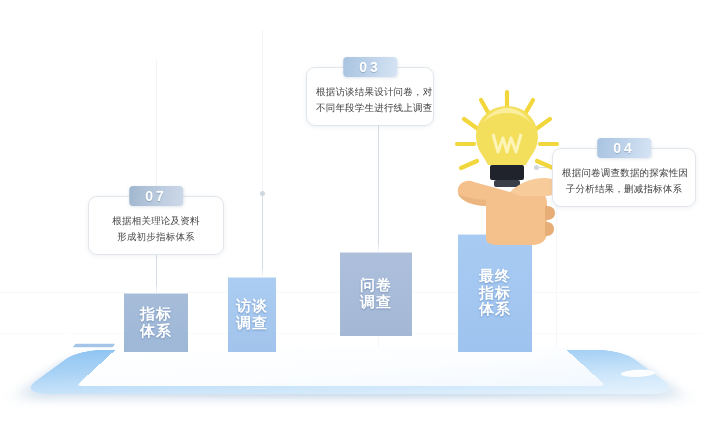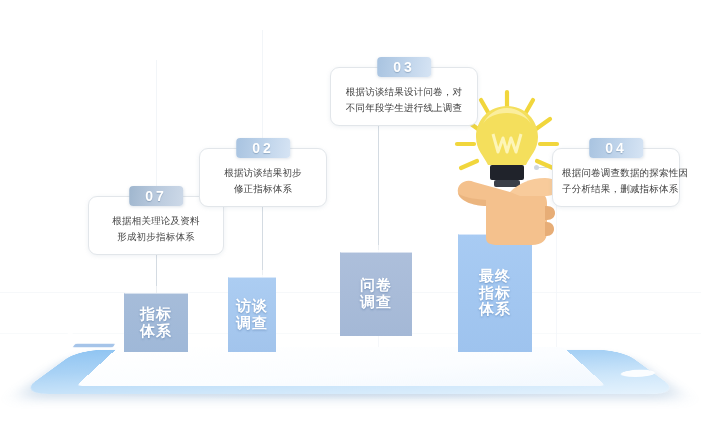--- a/index.html
+++ b/index.html
@@ -217,31 +217,26 @@
       <path d="M10 107 C12 116 28 120 38 120 L38 114 C26 113 14 111 10 107 Z" fill="#e4ab74" opacity=".55"></path>
     </svg>
   </div>
 
   <div class="card" style="left:88px;top:196px;width:136px;">
     <div class="badge">07</div>
     <div class="card-text">根据相关理论及资料</div>
     <div class="card-text">形成初步指标体系</div>
   </div>
 
-  <div class="card" style="left:199px;top:148px;width:128px;">
-    <div class="badge blue">02</div>
-    <div class="card-text">根据访谈结果初步</div>
-    <div class="card-text">修正指标体系</div>
-  </div>
-
-  <div class="card" style="left:306px;top:67px;width:148px;margin-left:24px;">
+
+  <div class="card" style="left:306px;top:67px;width:128px;">
     <div class="badge blue">03</div>
     <div class="card-text">根据访谈结果设计问卷，对</div>
     <div class="card-text">不同年段学生进行线上调查</div>
   </div>
 
-  <div class="card" style="left:552px;top:148px;width:128px;">
+  <div class="card" style="left:552px;top:148px;width:144px;">
     <div class="badge blue">04</div>
     <div class="card-text">根据问卷调查数据的探索性因</div>
     <div class="card-text">子分析结果，删减指标体系</div>
   </div>
 
 </div>
 
 </body></html>

